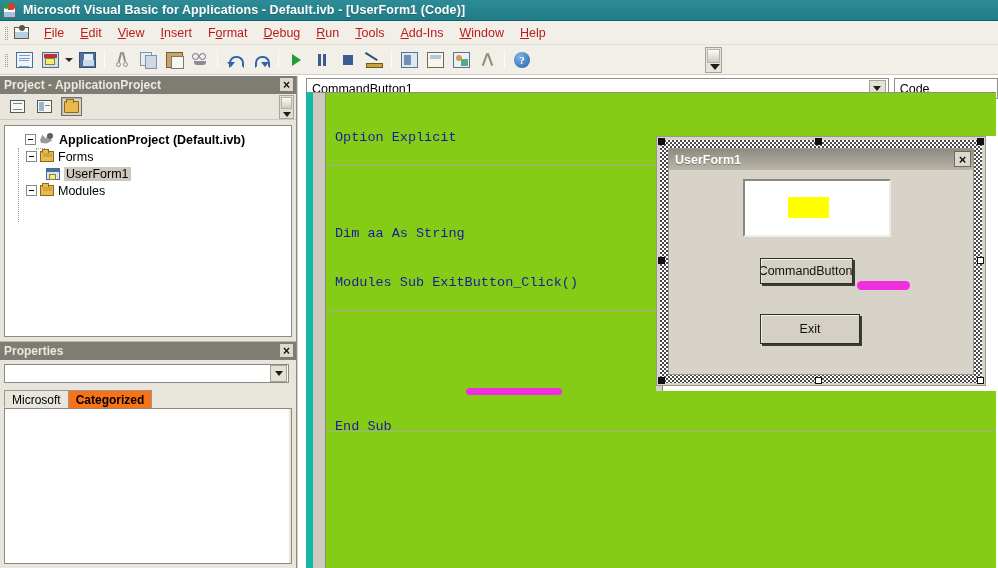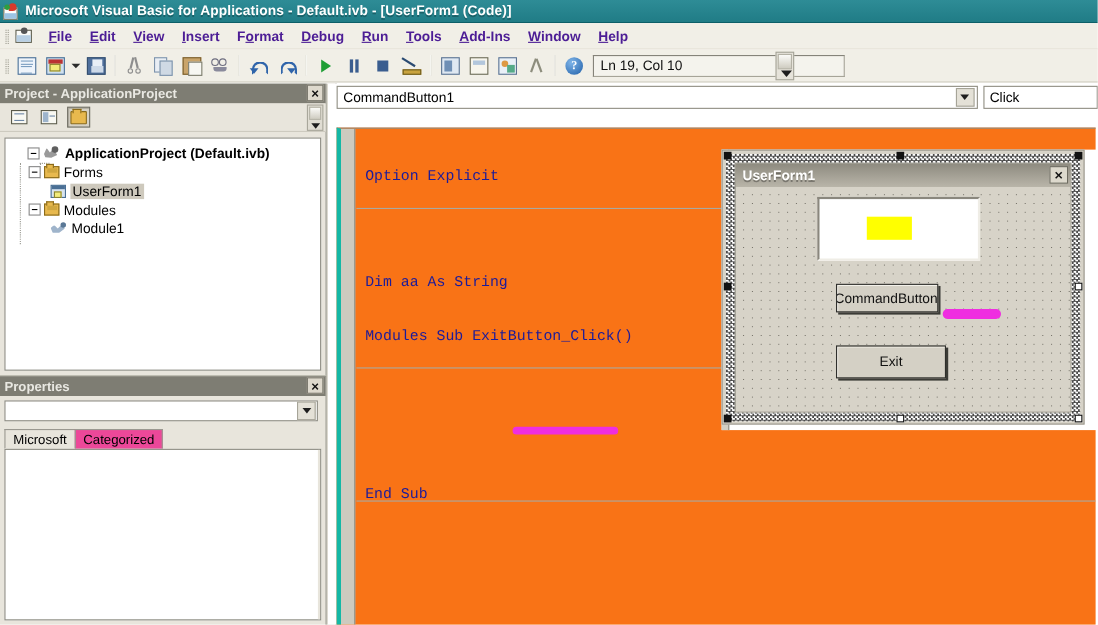--- a/index.html
+++ b/index.html
@@ -43,21 +43,21 @@
   }
   .grip:before { left:3px; }
   .grip:after  { left:5px; }
   .menu-appicon { width:20px; height:18px; position:relative; margin:0 4px 0 1px; }
   .menu-appicon .m1 { position:absolute; left:2px; top:3px; width:15px; height:12px;
       background:#fbfbf8; border:1px solid #5d5d4d; }
   .menu-appicon .m2 { position:absolute; left:3px; top:8px; width:13px; height:6px;
       background:#b8cfe3; }
   .menu-appicon .m3 { position:absolute; left:7px; top:1px; width:6px; height:6px;
       background:#555; border-radius:50%; }
-  .menuitem { padding:3px 8px; font-size:12.5px; color:#4c1d95; white-space:nowrap; cursor:default;font-weight:bold; }
+  .menuitem { padding:3px 8px; font-size:12.5px; color:#b91c1c; white-space:nowrap; cursor:default; }
   .menuitem u { text-decoration:underline; }
 
   
   .toolbar {
     position:absolute; left:0; top:45px; width:998px; height:30px;
     background:#f1efe7; display:flex; align-items:center;
     border-bottom:1px solid #cfcdc1;
   }
   .tbtn { width:24px; height:23px; margin:0 1px; position:relative;
           display:flex; align-items:center; justify-content:center; }
@@ -249,22 +249,22 @@
   .prop-combo {
     position:absolute; left:4px; top:22px; width:285px; height:19px; background:#fff;
     border:1px solid #8b8a80; display:flex; align-items:center; justify-content:flex-end;
   }
   .prop-combo .arrow { width:17px; height:17px; background:#e4e1d7; border:1px solid #a6a498;
       margin-right:1px; display:flex; align-items:center; justify-content:center; }
   .prop-combo .arrow i { border-left:4px solid transparent; border-right:4px solid transparent;
       border-top:5px solid #1d1d1d; }
   .prop-tabs { position:absolute; left:4px; top:48px; width:289px; height:18px;
       display:flex; align-items:flex-end; }
-  .ptab { height:18px; padding:2px 7px 0 7px; font-size:12px; background:#ec4899;
-      border:1px solid #9a9890; border-bottom:none; margin-right:-1px; }
+  .ptab { height:18px; padding:2px 7px 0 7px; font-size:12px; background:#f97316;
+      border:1px solid #9a9890; border-bottom:none; margin-right:-1px;font-weight:bold; }
   .ptab.active { background:#e8e5dc; border-bottom:1px solid #e8e5dc;
       font-weight:normal; }
   .prop-grid { position:absolute; left:4px; top:66px; right:4px; bottom:4px;
       background:#ffffff; border:1px solid #8b8a80; }
   .prop-grid .gscroll { position:absolute; right:0; top:0; bottom:0; width:2px; background:#e8e5dc; }
 
   
   .codewin {
     position:absolute; left:298px; top:76px; width:700px; height:492px;
     background:#ffffff;
@@ -275,22 +275,22 @@
   .cc-left .txt { padding-left:5px; font-size:12.5px; flex:1; }
   .cc-arrow { width:17px; height:17px; background:#e4e1d7; border:1px solid #a6a498;
       margin-right:2px; display:flex; align-items:center; justify-content:center; flex:0 0 auto; }
   .cc-arrow i { border-left:4px solid transparent; border-right:4px solid transparent;
       border-top:5px solid #1d1d1d; }
   .cc-right { margin-left:5px; width:110px; height:21px; background:#ffffff;
       border:1px solid #8f8d82; display:flex; align-items:center; }
   .cc-right .txt { padding-left:5px; font-size:12.5px; }
 
   .code-area {
-    position:absolute; left:8px; top:40px; width:690px; bottom:0;
-    background:#f97316; border-left:4px solid #14b8a6; border-top:1px solid #8f8d82;
+    position:absolute; left:8px; top:16px; width:690px; bottom:0;
+    background:#84cc16; border-left:7px solid #14b8a6; border-top:1px solid #8f8d82;
     overflow:hidden;
   }
   .margin-ind { position:absolute; left:0; top:0; width:13px; bottom:0;
       background:#cdcabf; border-right:1px solid #8f8d82; }
   .code-text {
     position:absolute; left:22px; top:9px; right:0; bottom:0;
     font-family:"Liberation Mono", monospace; font-size:13.5px; line-height:24.1px;
     color:#14148c; white-space:pre;
   }
   .code-text .ln { height:24.1px; position:relative; }
@@ -470,21 +470,20 @@
     <div class="tbtn">
         <span class="ic ic-obj"></span>
       </div>
     <div class="tbtn">
         <span class="ic ic-tools"></span>
       </div>
     <div class="tsep"></div>
     <div class="tbtn">
         <span class="ic-help">?</span>
       </div>
-    <div class="posbox">Ln 19, Col 10</div>
   </div>
   <div class="posscroll">
     <div class="bar"></div>
       <div class="dn"></div>
   </div>
 
   <div class="panel-project">
     <div class="panel-hdr">
       <span>Project - ApplicationProject</span>
       <div class="closebtn">×</div>
@@ -525,24 +524,20 @@
         <span class="t-ico ic-userform"></span>
         <span class="tlabel sel">UserForm1</span>
       </div>
 
       <div class="trow lvl2">
         <div class="tgl"></div>
         <span class="t-ico ic-fold"></span>
         <span class="tlabel">Modules</span>
       </div>
 
-      <div class="trow lvl3">
-        <span class="t-ico ic-module"></span>
-        <span class="tlabel">Module1</span>
-      </div>
     </div>
   </div>
 
   <div class="panel-props">
     <div class="panel-hdr">
       <span>Properties</span>
       <div class="closebtn">×</div>
     </div>
     <div class="prop-combo">
       <span style="flex:1; padding-left:4px;"></span>
@@ -563,21 +558,21 @@
 
   <div class="codewin">
     <div class="code-combos">
       <div class="cc-left">
         <span class="txt">CommandButton1</span>
         <div class="cc-arrow">
             <i></i>
           </div>
       </div>
       <div class="cc-right">
-        <span class="txt">Click</span>
+        <span class="txt">Code</span>
       </div>
     </div>
 
     <div class="code-area">
       <div class="margin-ind"></div>
 
       <div class="sep-line" style="top:72px;"></div>
       <div class="sep-line" style="top:217px;"></div>
       <div class="sep-line" style="top:338px;"></div>
 

